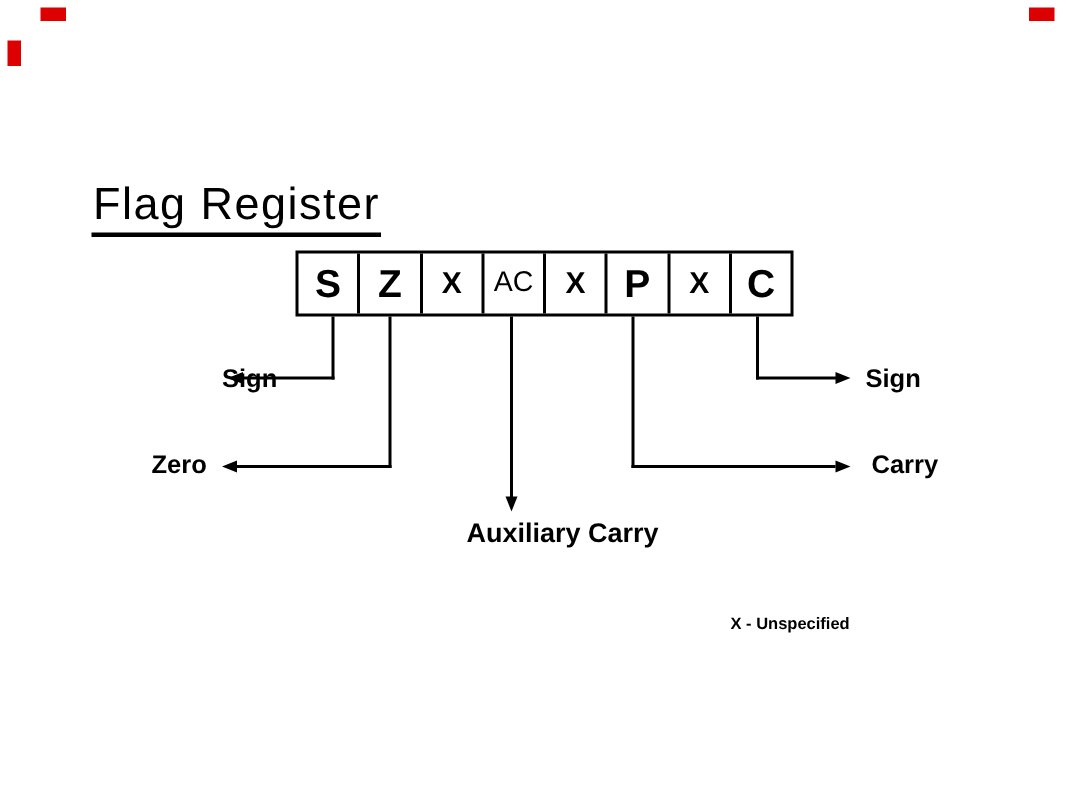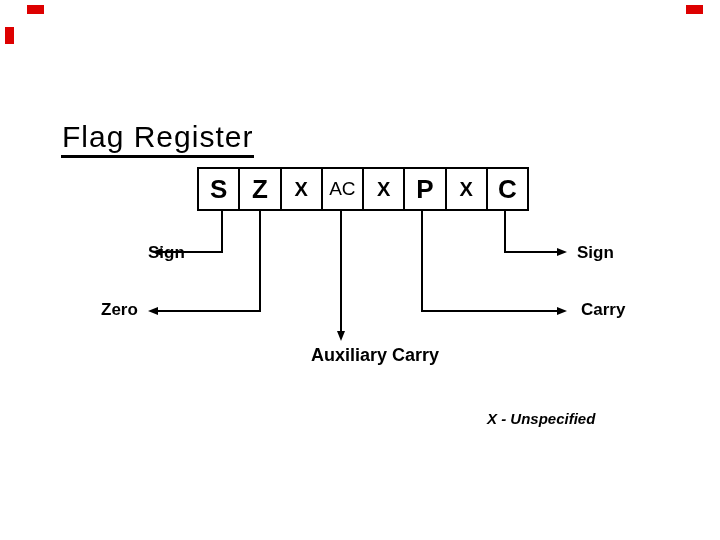--- a/index.html
+++ b/index.html
@@ -80,23 +80,22 @@
     font-size: 17px;
     font-weight: bold;
     line-height: 1.2;
     white-space: nowrap;
   }
   .aux-label { font-size: 18px; }
   .note {
     position: absolute;
     left: 487px;
     top: 410px;
-    font-size: 15px;
+    font-size: 11px;
     font-weight: bold;
-    font-style: italic;
     white-space: nowrap;
   }
 </style>
 </head>
 <body>
 
 <div id="mark-tl-h" class="corner-mark"></div>
 <div id="mark-tl-v" class="corner-mark"></div>
 <div id="mark-tr-h" class="corner-mark"></div>
 

